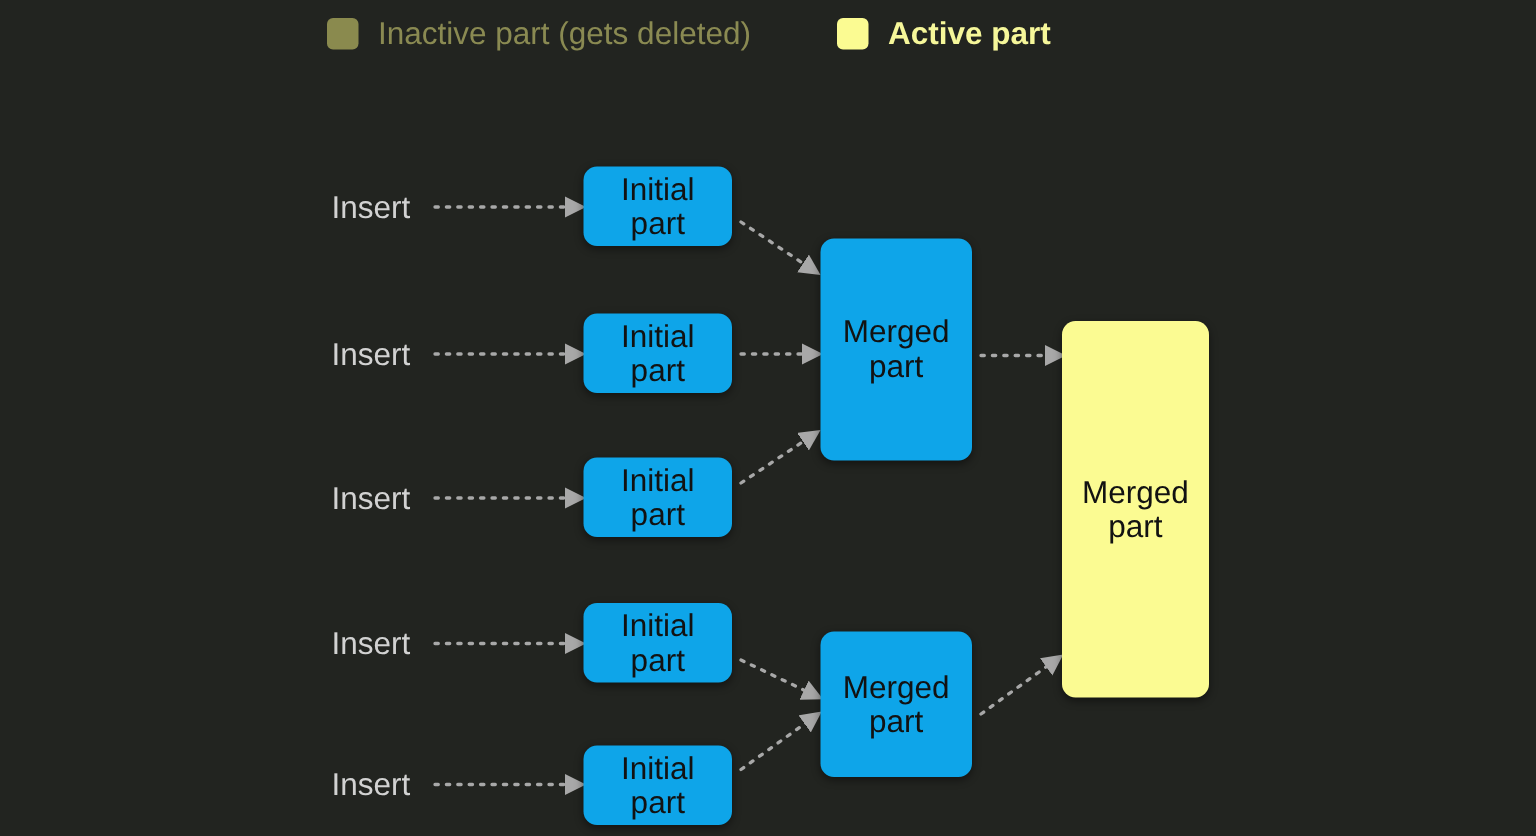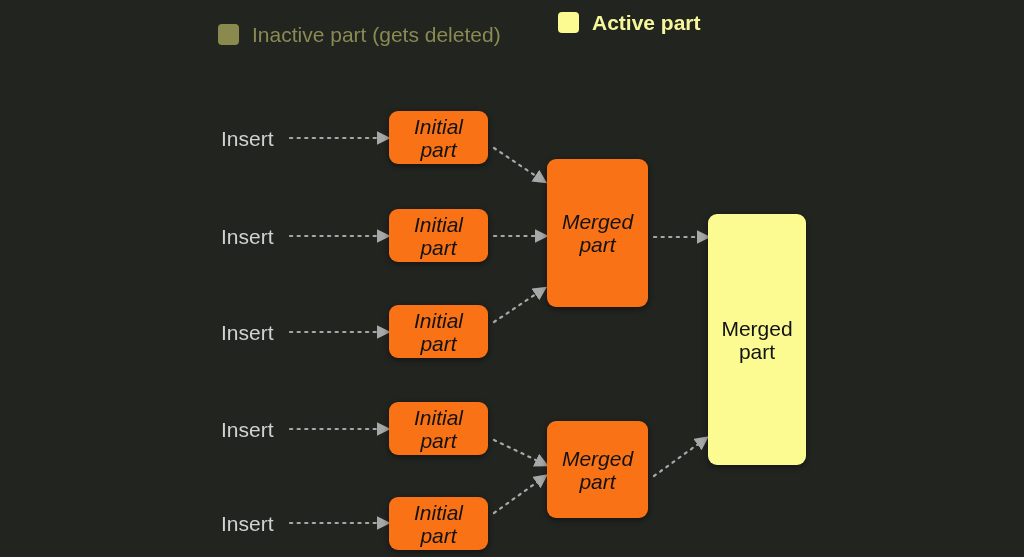--- a/index.html
+++ b/index.html
@@ -9,21 +9,21 @@
     font-family:"Liberation Sans", sans-serif;
     overflow:hidden;
     position:relative;
   }
   #stage{position:absolute;left:0;top:0;width:1024px;height:557px;}
 
   
   .legend{position:absolute;display:flex;align-items:center;}
   .legend .swatch{width:21px;height:21px;border-radius:4px;display:block;}
   .legend .ltext{margin-left:13px;font-size:21px;line-height:21px;white-space:nowrap;}
-  #legend-inactive{left:218px;top:24px;}
+  #legend-inactive{left:218px;top:12px;}
   #legend-inactive .ltext{color:#8a8a52;}
   #legend-active{left:558px;top:12px;font-weight:bold;}
   #legend-active .ltext{color:#f6f79a;}
 
   
   #arrows{position:absolute;left:0;top:0;width:1024px;height:557px;}
 
   
   .node{
     position:absolute;
@@ -31,21 +31,21 @@
     display:flex;
     align-items:center;
     justify-content:center;
     text-align:center;
     color:#121212;
     font-size:21px;
     line-height:23px;
     box-shadow:0 2px 6px rgba(0,0,0,0.45);
     box-sizing:border-box;
   }
-  .node.inactive{background:#f97316;font-style:italic;}
+  .node.inactive{background:#0ea5e9;}
   .node.active{background:#fbfb92;}
   .node .lbl{display:block;}
 
   
   .insert-label{
     position:absolute;
     color:#d2d2d2;
     font-size:21px;
     line-height:21px;
     white-space:nowrap;

